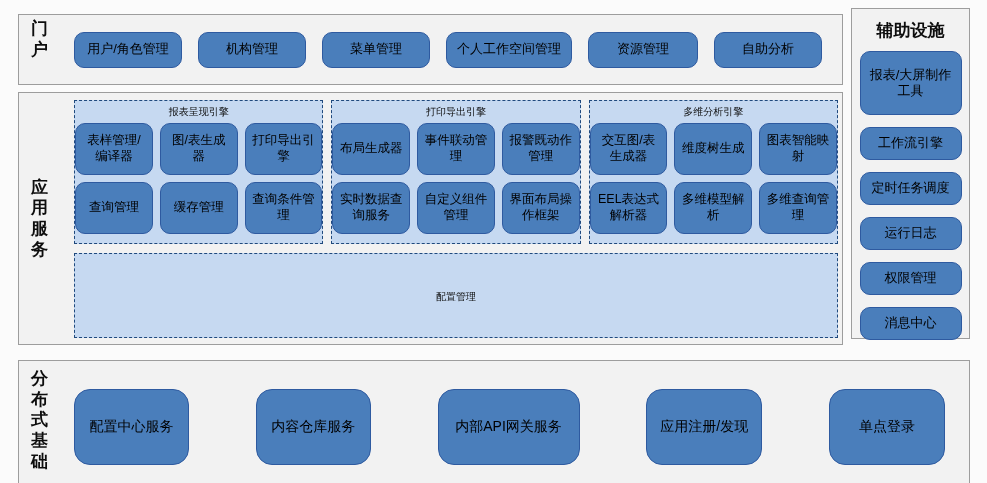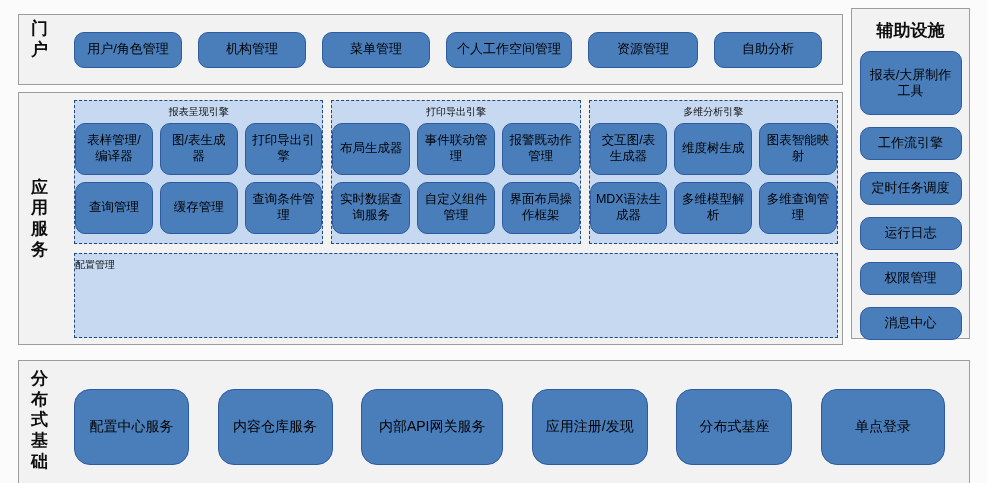--- a/index.html
+++ b/index.html
@@ -46,21 +46,21 @@
   .grp{
     background:#c6d9f1;border:1.5px dashed #1f497d;
     box-sizing:border-box;display:flex;flex-direction:column;flex:1;
   }
   .grp-title{font-size:10px;color:#0d0d0d;text-align:center;padding:4px 0 2px;}
   .grp-grid{
     flex:1;display:grid;grid-template-columns:repeat(3,1fr);
     grid-auto-rows:1fr;gap:7px;padding:2px 0 9px;
   }
   .grp-grid .btn{font-size:12.5px;}
-  .config{margin-top:9px;height:85px;display:flex;flex-direction:row;}
+  .config{margin-top:9px;height:85px;display:flex;flex-direction:column;justify-content:center;}
   .config-row{
     flex:1;display:flex;align-items:center;justify-content:space-between;
     padding:2px 30px 10px;
   }
   .config-row .btn{height:42px;font-size:13px;}
   .config-row .btn:nth-of-type(1){width:94px;}
   .config-row .btn:nth-of-type(2){width:90px;}
   .config-row .btn:nth-of-type(3){width:110px;}
   .config-row .btn:nth-of-type(4){width:150px;}
   .config-row .btn:nth-of-type(5){width:140px;}
@@ -128,21 +128,21 @@
           <div class="btn">界面布局操作框架</div>
         </div>
       </div>
 
       <div class="grp">
         <div class="grp-title">多维分析引擎</div>
         <div class="grp-grid">
           <div class="btn">交互图/表生成器</div>
           <div class="btn">维度树生成</div>
           <div class="btn">图表智能映射</div>
-          <div class="btn">MDX语法生成器</div>
+          <div class="btn">EEL表达式解析器</div>
           <div class="btn">多维模型解析</div>
           <div class="btn">多维查询管理</div>
         </div>
       </div>
 
     </div>
 
     <div class="grp config">
       <div class="grp-title">配置管理</div>
     </div>
@@ -161,16 +161,15 @@
   </div>
 </div>
 
 <div class="sec" id="dist">
   <div class="vlabel">分布式基础</div>
   <div class="dist-row">
     <div class="btn">配置中心服务</div>
     <div class="btn">内容仓库服务</div>
     <div class="btn">内部API网关服务</div>
     <div class="btn">应用注册/发现</div>
-    <div class="btn">分布式基座</div>
     <div class="btn">单点登录</div>
   </div>
 </div>
 
 </body></html>

